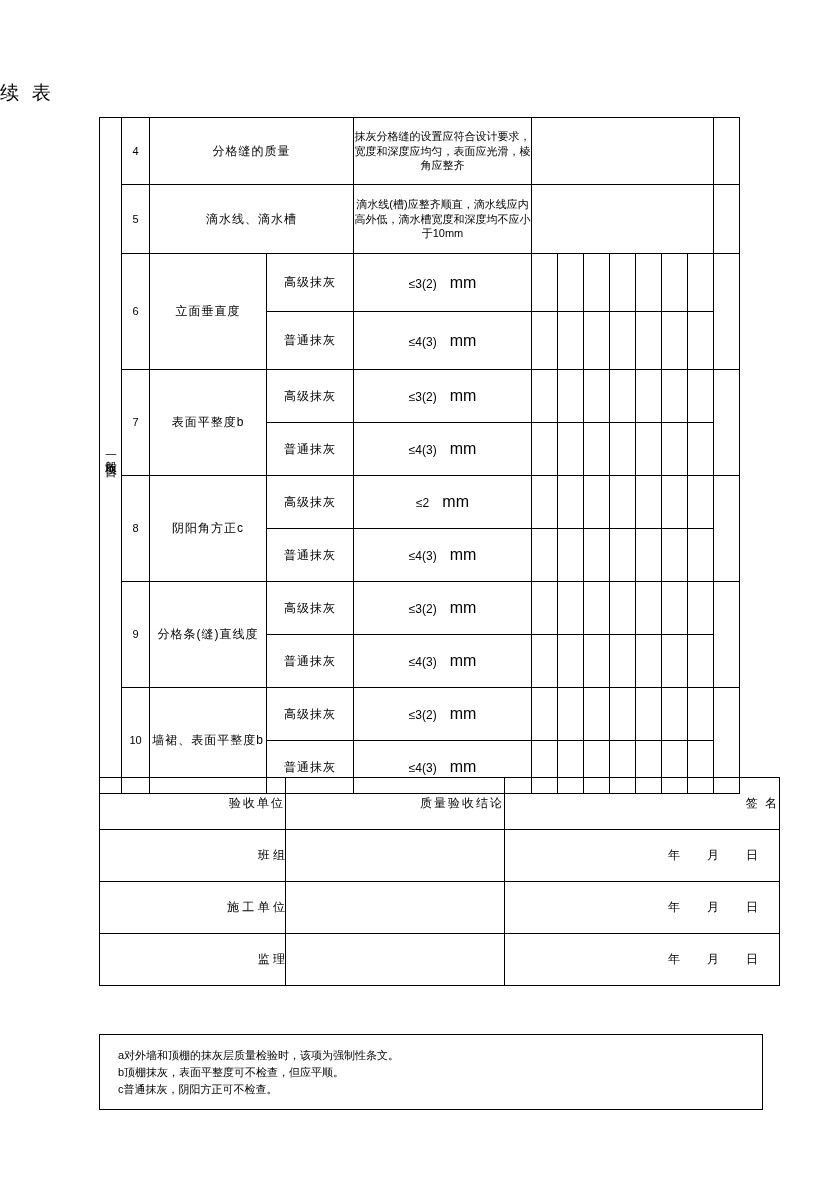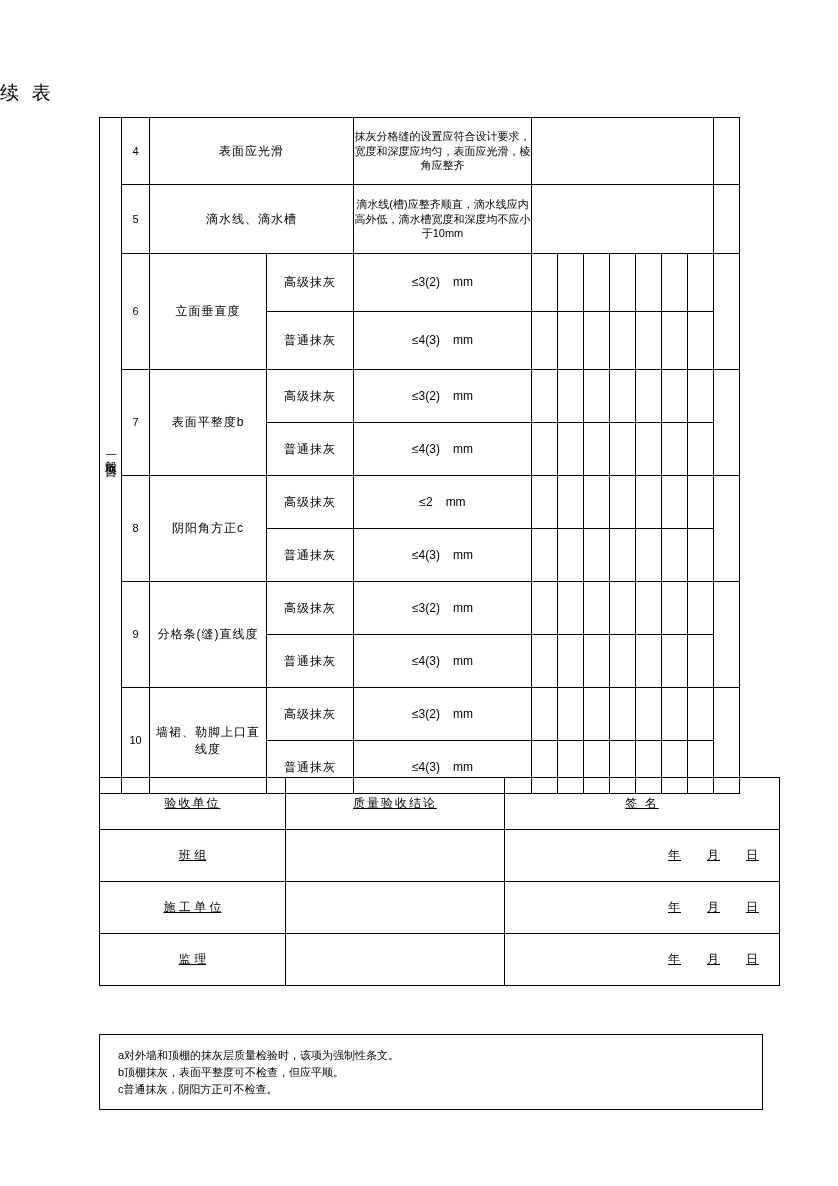--- a/index.html
+++ b/index.html
@@ -69,36 +69,35 @@
     font-size: 12px;
     letter-spacing: 1px;
   }
   .grade {
     font-size: 12px;
     letter-spacing: 1px;
   }
   .tol {
     font-size: 12px;
   }
-  .tol .unit { font-size: 12px; margin-left: 13px; }
+  .tol .unit { font-size: 16px; margin-left: 13px; }
 
   .sign-table {
     position: absolute;
     left: 99px;
     top: 777px;
     width: 680px;
     font-size: 12px;
   }
   .sign-table td {
     border: 1px solid #000;
-    text-align: center;
+    text-align: right;
     vertical-align: middle;
     height: 51px;
     padding: 0;
-    text-decoration: underline;
   }
   .sign-hdr { letter-spacing: 2px; font-size: 12px;}
   .date-line {
     display: flex;
     justify-content: flex-end;
     gap: 26px;
     padding-right: 20px;
     font-size: 12px;
     letter-spacing: 1px;
   }
@@ -139,21 +138,21 @@
       <col style="width:26px">
       <col style="width:26px">
     </colgroup>
 
     <tbody>
         <tr>
       <td rowspan="14">
         <span class="vert">一般项目</span>
       </td>
       <td class="idx" style="height:66px">4</td>
-      <td colspan="2" class="itemname">表面应光滑</td>
+      <td colspan="2" class="itemname">分格缝的质量</td>
       <td class="desc">抹灰分格缝的设置应符合设计要求，宽度和深度应均匀，表面应光滑，棱角应整齐</td>
       <td colspan="7"></td>
       <td></td>
     </tr>
 
     <tr>
       <td class="idx" style="height:68px">5</td>
       <td colspan="2" class="itemname">滴水线、滴水槽</td>
       <td class="desc">滴水线(槽)应整齐顺直，滴水线应内高外低，滴水槽宽度和深度均不应小于10mm</td>
       <td colspan="7"></td>
@@ -259,21 +258,21 @@
       <td></td>
       <td></td>
       <td></td>
       <td></td>
       <td></td>
       <td></td>
     </tr>
 
     <tr>
       <td class="idx" rowspan="2">10</td>
-      <td class="itemname" rowspan="2">墙裙、勒脚上口直线度</td>
+      <td class="itemname" rowspan="2">墙裙、表面平整度b</td>
       <td class="grade" style="height:52px">高级抹灰</td>
       <td class="tol"><span>≤3(2)</span><span class="unit">mm</span></td>
       <td></td>
       <td></td>
       <td></td>
       <td></td>
       <td></td>
       <td></td>
       <td></td>
       <td rowspan="2"></td>

